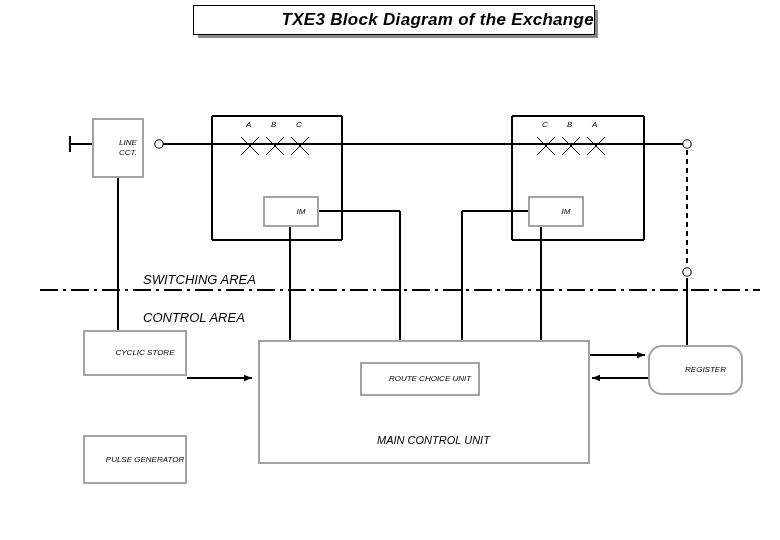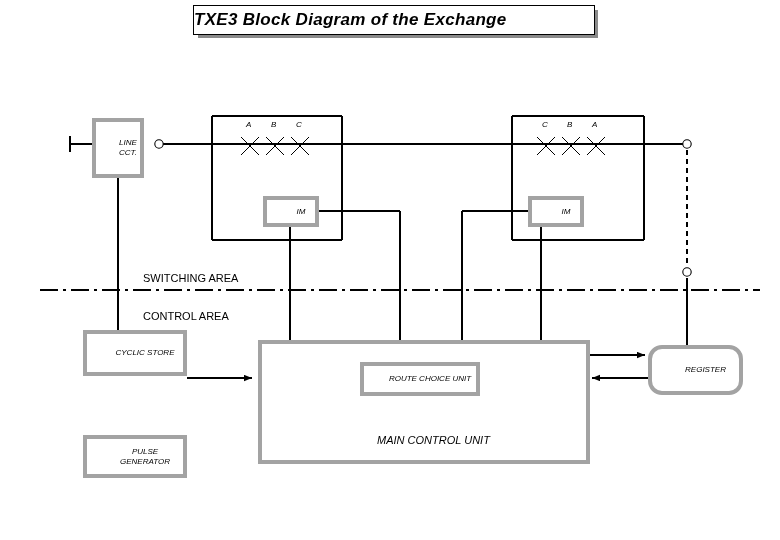--- a/index.html
+++ b/index.html
@@ -9,40 +9,40 @@
     position:relative;overflow:hidden;
   }
   #diagram-root{position:absolute;left:0;top:0;width:780px;height:540px;}
   svg.layer{position:absolute;left:0;top:0;width:780px;height:540px;}
 
   .title-shadow{
     position:absolute;background:#8a8a8a;
   }
   .title-box{
     position:absolute;background:#ffffff;border:1px solid #000000;
-    display:flex;align-items:center;justify-content:flex-start;
+    display:flex;align-items:center;justify-content:flex-end;
   }
   .title-text{
     font-size:17px;font-weight:bold;font-style:italic;color:#000000;
     letter-spacing:0.3px;white-space:nowrap;
   }
 
   .node{
-    position:absolute;border:4px solid #a3a3a3;background:#ffffff;
+    position:absolute;border:2px solid #a3a3a3;background:#ffffff;
     display:flex;align-items:center;justify-content:center;
     text-align:center;box-sizing:border-box;padding-left:20px;
   }
   .node-label{
     font-style:italic;color:#000000;line-height:1.25;
     white-space:pre-line;
   }
   .lbl-8{font-size:8px;}
 
   .area-label{
-    position:absolute;font-size:11px;color:#000000;
+    position:absolute;font-size:13px;font-style:italic;color:#000000;
     white-space:nowrap;
   }
   .xp-label{
     position:absolute;font-size:8px;font-style:italic;color:#000000;
   }
   .mcu-inner-label{
     position:absolute;font-size:11px;font-style:italic;color:#000000;
     white-space:nowrap;
   }
 </style>
@@ -149,21 +149,21 @@
   </div>
 
   <div class="node" style="left:528px;top:196px;width:56px;height:31px;">
     <span class="node-label lbl-8">IM</span>
   </div>
 
   <div class="node" style="left:83px;top:330px;width:104px;height:46px;">
     <span class="node-label lbl-8">CYCLIC STORE</span>
   </div>
 
-  <div class="node" style="left:83px;top:435px;width:104px;height:43px;">
+  <div class="node" style="left:83px;top:435px;width:104px;height:49px;">
     <span class="node-label lbl-8">PULSE GENERATOR</span>
   </div>
 
   <div class="node" style="left:258px;top:340px;width:332px;height:124px;">
   </div>
   <div class="mcu-inner-label" style="left:377px;top:434px;">MAIN CONTROL UNIT</div>
 
   <div class="node" style="left:360px;top:362px;width:120px;height:34px;">
     <span class="node-label lbl-8">ROUTE CHOICE UNIT</span>
   </div>

